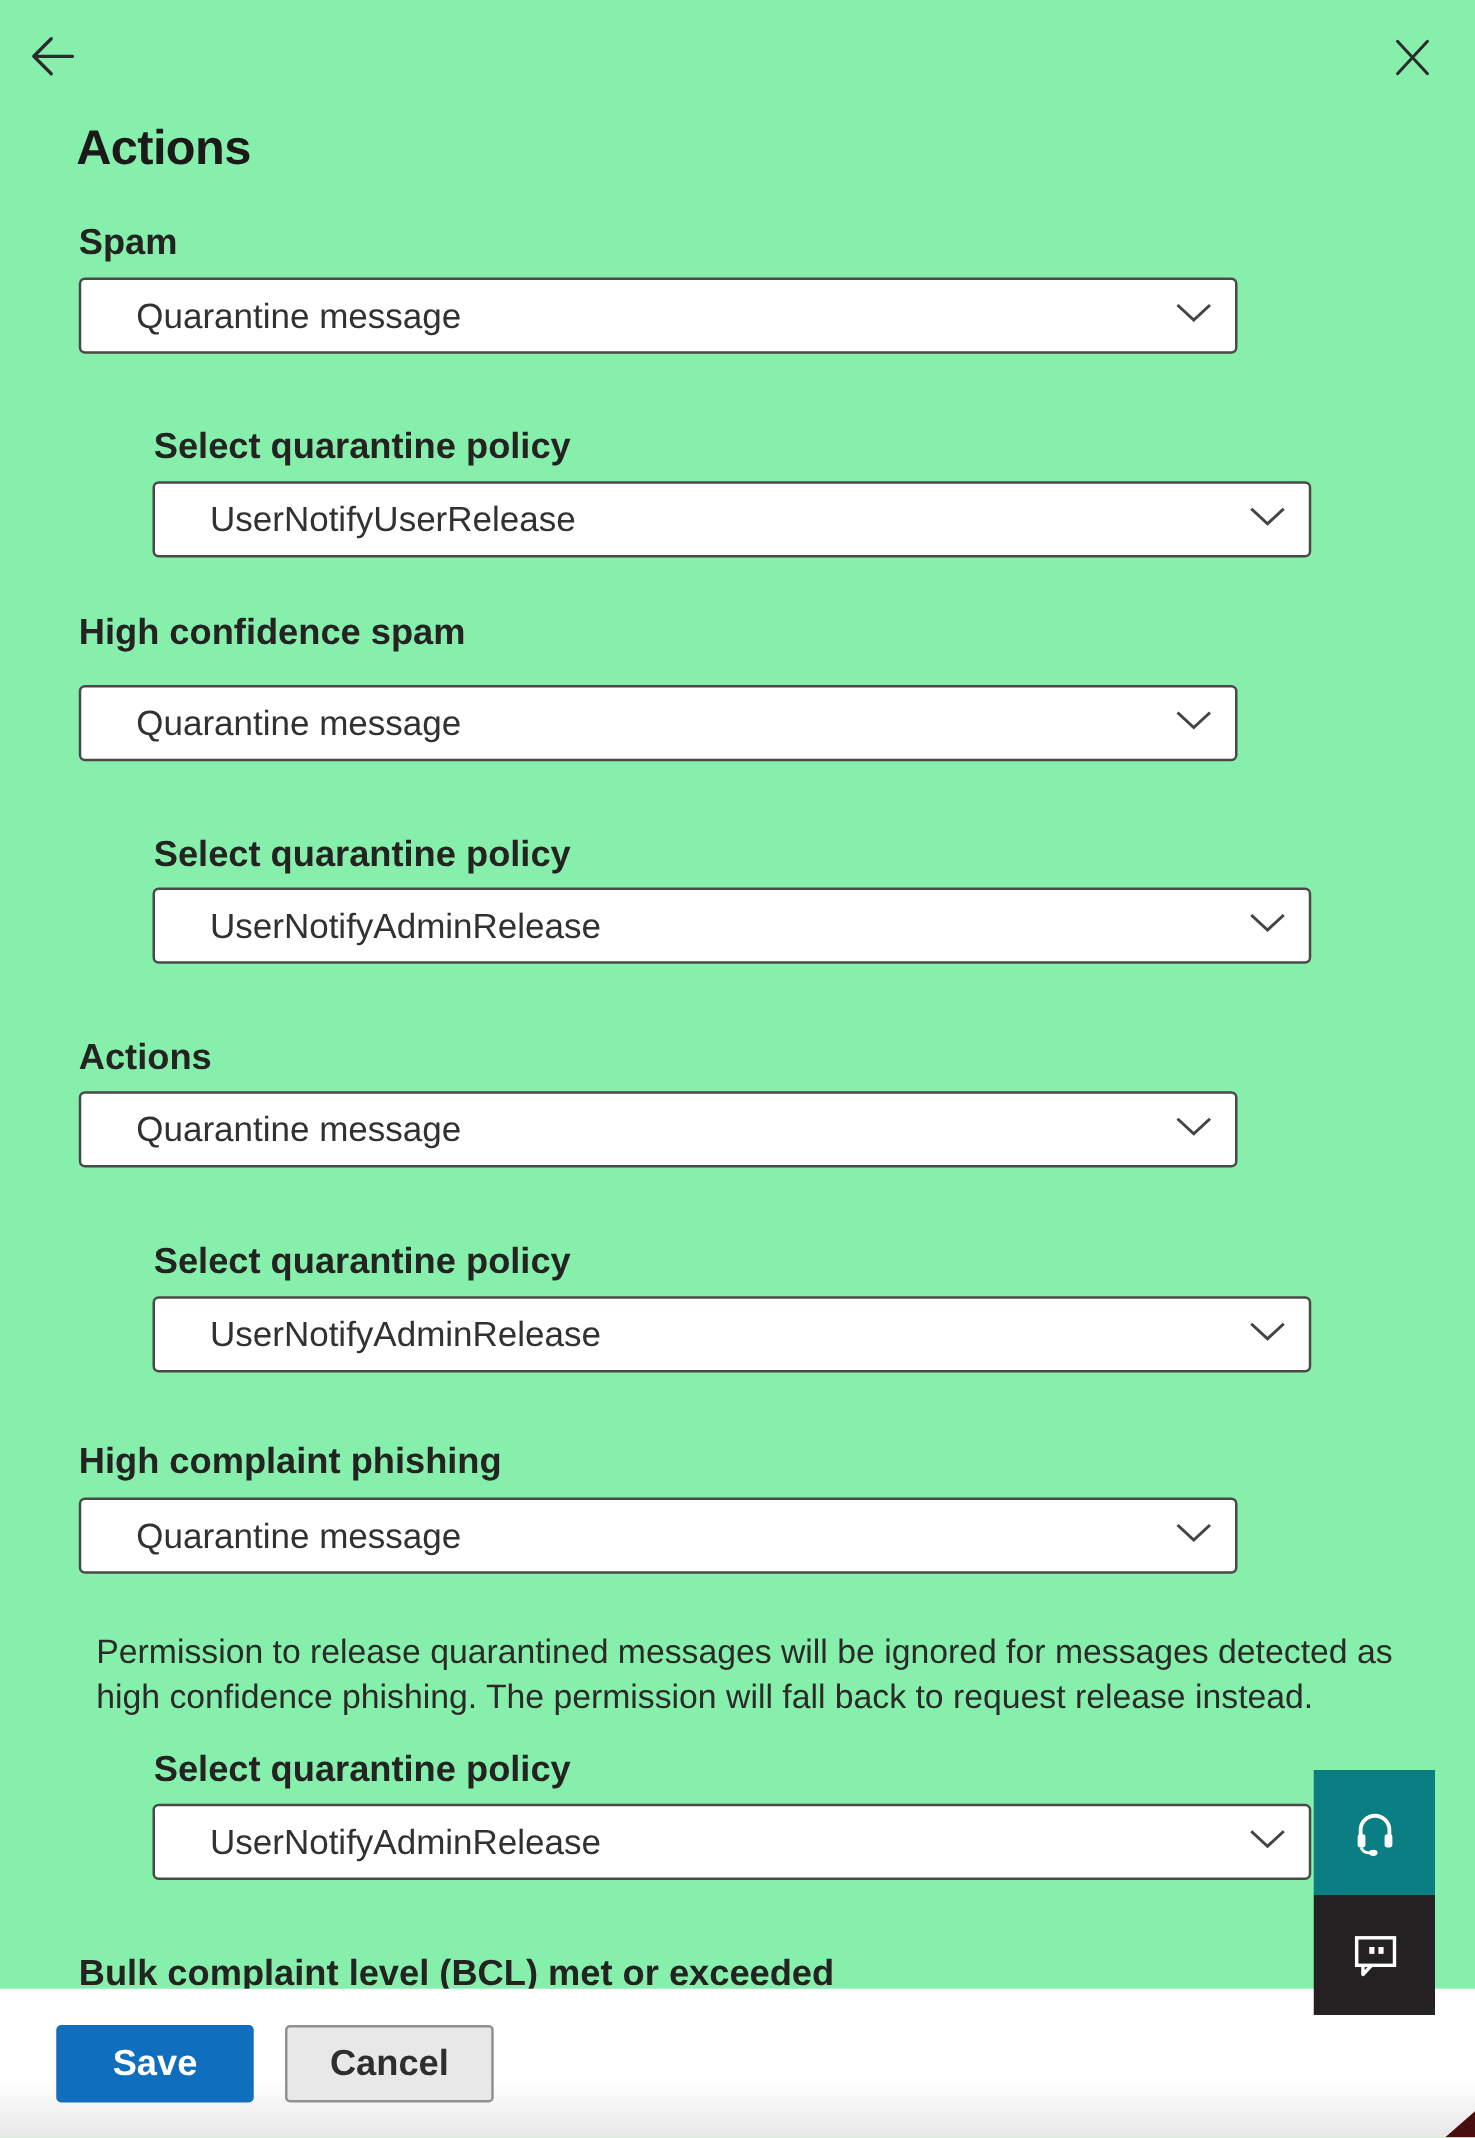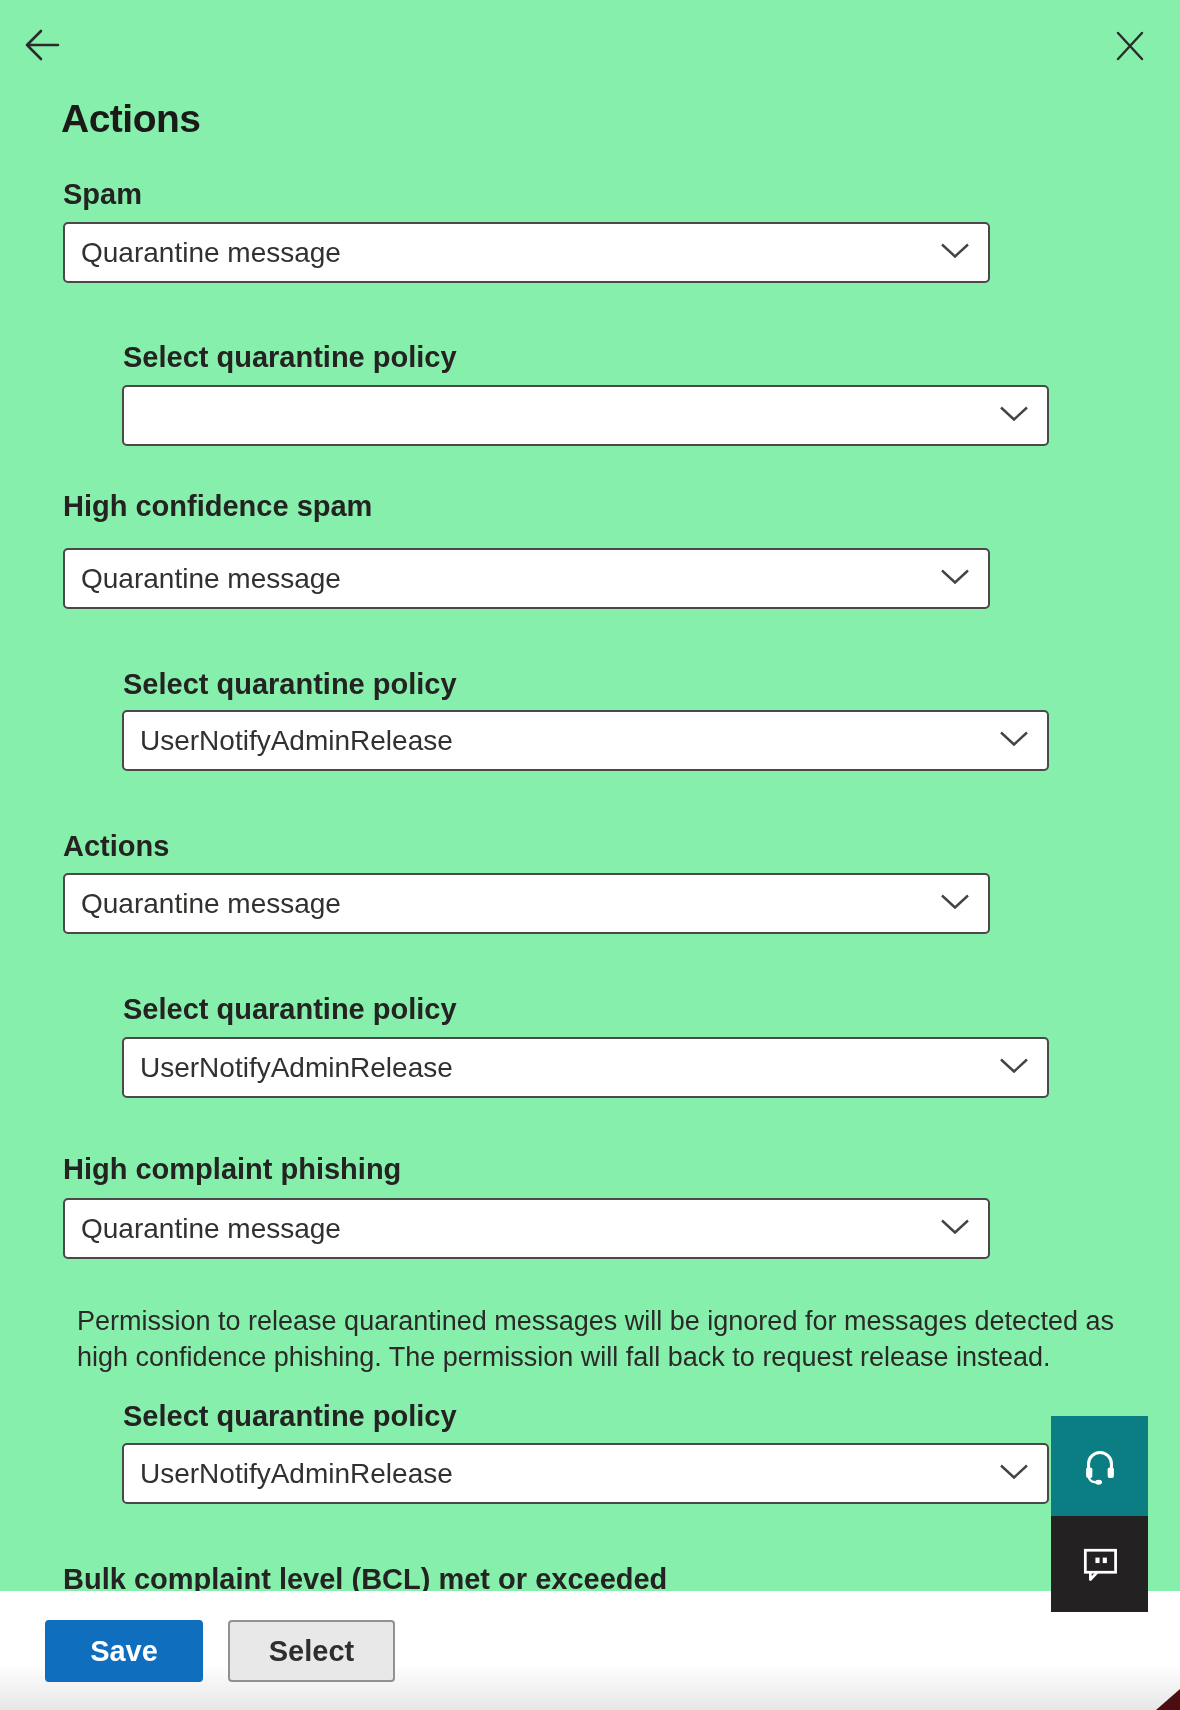--- a/index.html
+++ b/index.html
@@ -6,21 +6,21 @@
   .canvas{
     position:relative;width:1180px;height:1710px;overflow:hidden;background:#86efac;
     font-family:"Liberation Sans","DejaVu Sans",sans-serif;color:#242322;
   }
   .icon-btn{position:absolute;background:none;border:none;padding:0;cursor:pointer;line-height:0;}
   .page-title{position:absolute;left:61px;top:97px;font-size:39px;font-weight:700;color:#1b1a19;letter-spacing:-0.5px;}
   .field-label{position:absolute;font-size:29px;font-weight:700;color:#242322;white-space:nowrap;}
   .combo{
     position:absolute;width:927px;height:61px;background:#fff;
     border:2px solid #4a4947;border-radius:5px;box-sizing:border-box;
-    display:flex;align-items:center;cursor:pointer;
+    display:flex;align-items:center;cursor:pointer;padding-left:28px;
   }
   .combo .val{font-size:28px;color:#32312f;padding-left:16px;font-weight:400;white-space:nowrap;}
   .combo .chev{position:absolute;right:18px;top:50%;transform:translateY(-50%);}
   .note{position:absolute;left:77px;top:1303px;font-size:27px;line-height:36px;color:#2b2a29;}
   .note div{white-space:nowrap;}
   .clip-label{z-index:1;}
   .footer-fade{
     position:absolute;left:0;top:1591px;width:1180px;height:119px;z-index:2;
     background:linear-gradient(180deg,#ffffff 0%,#ffffff 62%,#e7e7e7 100%);
   }
@@ -65,20 +65,21 @@
     <span class="val">Quarantine message</span>
     <span class="chev">
       <svg width="30" height="17" viewBox="0 0 30 17">
           <polyline points="2,2 15,14 28,2" fill="none" stroke="#454441" stroke-width="2.4"></polyline>
         </svg>
     </span>
   </div>
 
   <div class="field-label" style="left:123px;top:341px;">Select quarantine policy</div>
   <div class="combo" style="left:122px;top:385px;" role="combobox">
+    <span class="val">UserNotifyUserRelease</span>
     <span class="chev">
       <svg width="30" height="17" viewBox="0 0 30 17">
           <polyline points="2,2 15,14 28,2" fill="none" stroke="#454441" stroke-width="2.4"></polyline>
         </svg>
     </span>
   </div>
 
   <div class="field-label" style="left:63px;top:490px;">High confidence spam</div>
   <div class="combo" style="left:63px;top:548px;" role="combobox">
     <span class="val">Quarantine message</span>
@@ -142,21 +143,21 @@
           <polyline points="2,2 15,14 28,2" fill="none" stroke="#454441" stroke-width="2.4"></polyline>
         </svg>
     </span>
   </div>
 
   <div class="field-label clip-label" style="left:63px;top:1563px;">Bulk complaint level (BCL) met or exceeded</div>
 
   <div class="footer-fade"></div>
 
   <button class="btn btn-save">Save</button>
-  <button class="btn btn-cancel">Select</button>
+  <button class="btn btn-cancel">Cancel</button>
 
   <div class="helpwidget">
     <button class="help-btn hb-teal">
       <span>
         <svg width="46" height="46" viewBox="0 0 48 48">
           <path d="M12 28 v-6 a12 12 0 0 1 24 0 v6" fill="none" stroke="#ffffff" stroke-width="3.2"></path>
           <rect x="9.5" y="25.5" width="6.5" height="11" rx="2" fill="#ffffff"></rect>
           <rect x="32" y="25.5" width="6.5" height="11" rx="2" fill="#ffffff"></rect>
           <path d="M12.5 36.5 q1.5 4.5 7 4.5" fill="none" stroke="#ffffff" stroke-width="2.4"></path>
           <ellipse cx="22.5" cy="41" rx="3.6" ry="2.6" fill="#ffffff"></ellipse>

